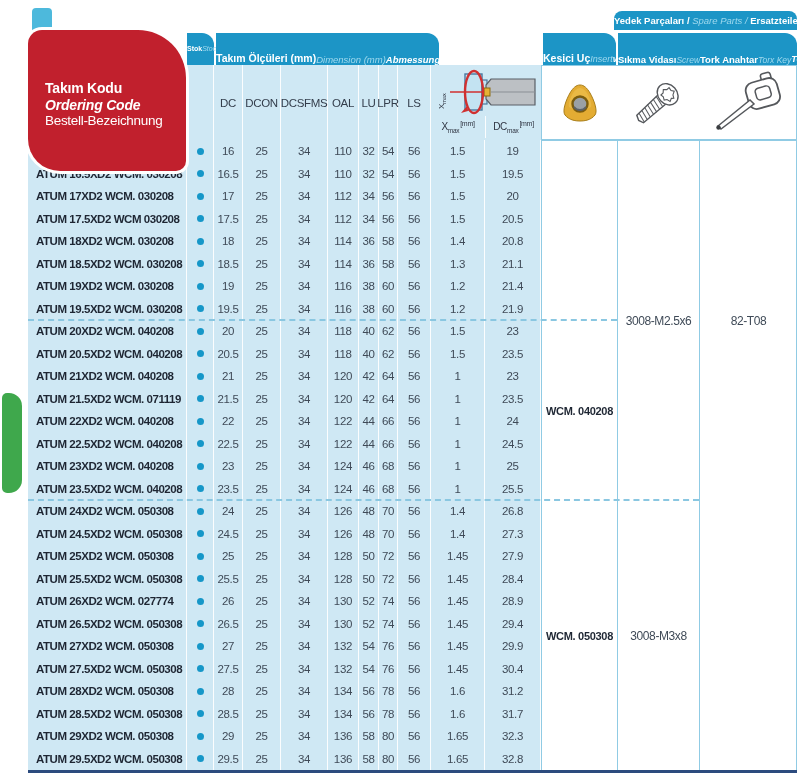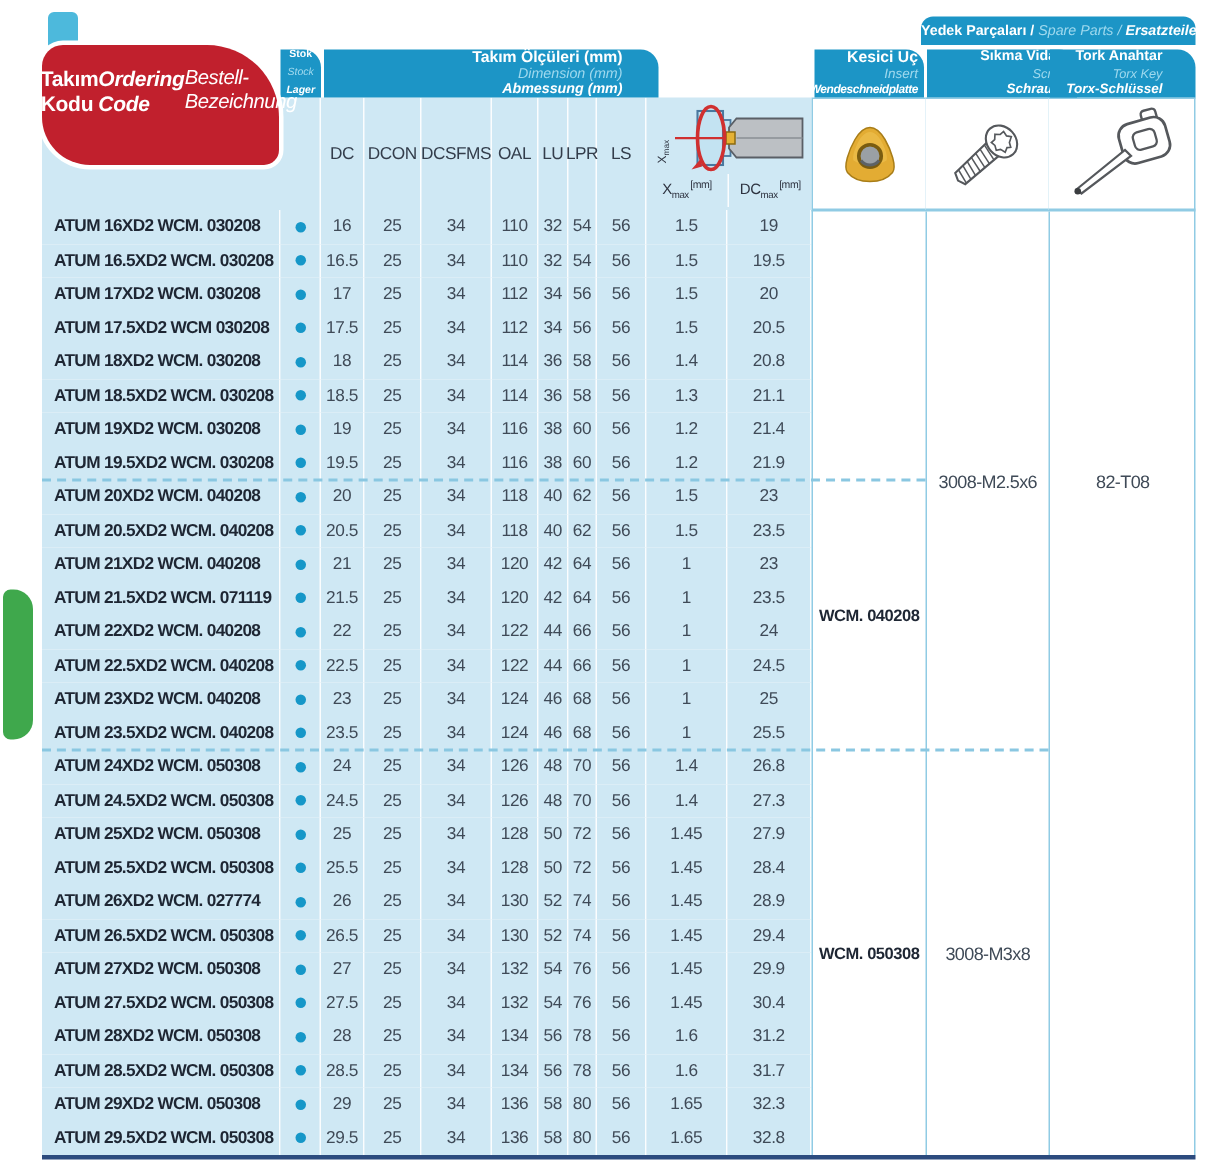--- a/index.html
+++ b/index.html
@@ -10,30 +10,30 @@
   *{box-sizing:border-box;margin:0;padding:0}
   html,body{background:#fff}
   body{font-family:"Liberation Sans",sans-serif;}
   #page{position:relative;width:808px;height:782px;background:#fff;overflow:hidden}
 
   
   .cyan-tab{position:absolute;left:30px;top:6px;width:24px;height:34px;background:var(--cyan_tab);
     border:2px solid #fff;border-radius:6px;z-index:2}
 
   
-  .red-box{position:absolute;left:28px;top:30px;width:158px;height:80px;background:var(--red);
+  .red-box{position:absolute;left:28px;top:30px;width:158px;height:141px;background:var(--red);
     border-radius:14px 48px 10px 32px;box-shadow:0 0 0 3px #fff;z-index:4;
-    display:flex;flex-direction:row;justify-content:center;padding:14px 6px 6px 17px;color:#fff;line-height:1.18}
+    display:flex;flex-direction:column;justify-content:center;padding:14px 6px 6px 17px;color:#fff;line-height:1.18}
   .red-box .t1{font-weight:bold;font-size:14px;letter-spacing:-0.2px}
   .red-box .t2{font-weight:bold;font-style:italic;font-size:14px;letter-spacing:-0.2px}
-  .red-box .t3{font-style:italic;font-size:13.5px;letter-spacing:-0.3px}
+  .red-box .t3{font-size:13.5px;letter-spacing:-0.3px}
 
   
   .bluebox{position:absolute;top:33px;height:32px;background:var(--header_blue);border-radius:0 12px 0 0;
-    display:flex;flex-direction:column;justify-content:space-between;align-items:flex-end;
+    display:flex;flex-direction:row;justify-content:flex-start;align-items:flex-end;
     line-height:1.1;white-space:nowrap;z-index:3;padding-right:6px}
   .bluebox .l1{color:#fff;font-weight:bold}
   .bluebox .l2{color:var(--hdr_light);font-style:italic}
   .bluebox .l3{color:#fff;font-weight:bold;font-style:italic}
   .bb-stok{left:187px;width:27px;align-items:center;padding-right:0;font-size:7px}
   .bb-dims{left:216px;width:223px;padding-right:24px}
   .bb-dims .l1{font-size:10.5px}.bb-dims .l2,.bb-dims .l3{font-size:9.5px}
   .bb-offset{left:441px;width:100px;padding-right:4px}
   .bb-offset .l1{font-size:9px}.bb-offset .l2,.bb-offset .l3{font-size:8.5px}
   .bb-kesici{left:543px;width:73px;padding-right:4px}
@@ -42,21 +42,21 @@
   .bb-screw .l1{font-size:9.5px}.bb-screw .l2{font-size:8.5px}.bb-screw .l3{font-size:9px}
   .bb-torx{left:700px;width:97px;padding-right:22px}
   .bb-torx .l1{font-size:9.5px}.bb-torx .l2{font-size:8.5px}.bb-torx .l3{font-size:9px}
 
   
   .yedek-bar{position:absolute;left:614px;top:11px;width:183px;height:19px;background:var(--header_blue);
     border-radius:8px 8px 0 0;display:flex;justify-content:space-between;align-items:center;font-size:9.5px;
     white-space:pre;z-index:3}
   .yedek-bar .p1{color:#fff;font-weight:bold}
   .yedek-bar .p2{color:var(--hdr_light);font-style:italic}
-  .yedek-bar .p3{color:#fff;font-weight:bold;font-style:italic}
+  .yedek-bar .p3{color:#fff;font-weight:bold;}
 
   
   .subhdr-base{position:absolute;left:28px;top:65px;width:513px;height:75px;background:var(--light_blue)}
   .subhdr{position:absolute;left:187px;top:65px;width:354px;height:75px;display:grid;
     grid-template-columns:27px 29px 38px 47px 31px 20px 19px 33px 110px}
   .subhdr>div{border-right:1px solid rgba(255,255,255,.9);display:flex;align-items:center;justify-content:center}
   .subhdr .collabel{font-size:11.5px;color:#333d4b;letter-spacing:-0.3px}
   .offset-cell{position:relative;display:block !important;border-right:none !important}
   .offset-diagram{position:absolute;left:0px;top:2px}
   .offset-sublabels{position:absolute;left:0;bottom:2px;width:100%;height:22px;display:flex}

